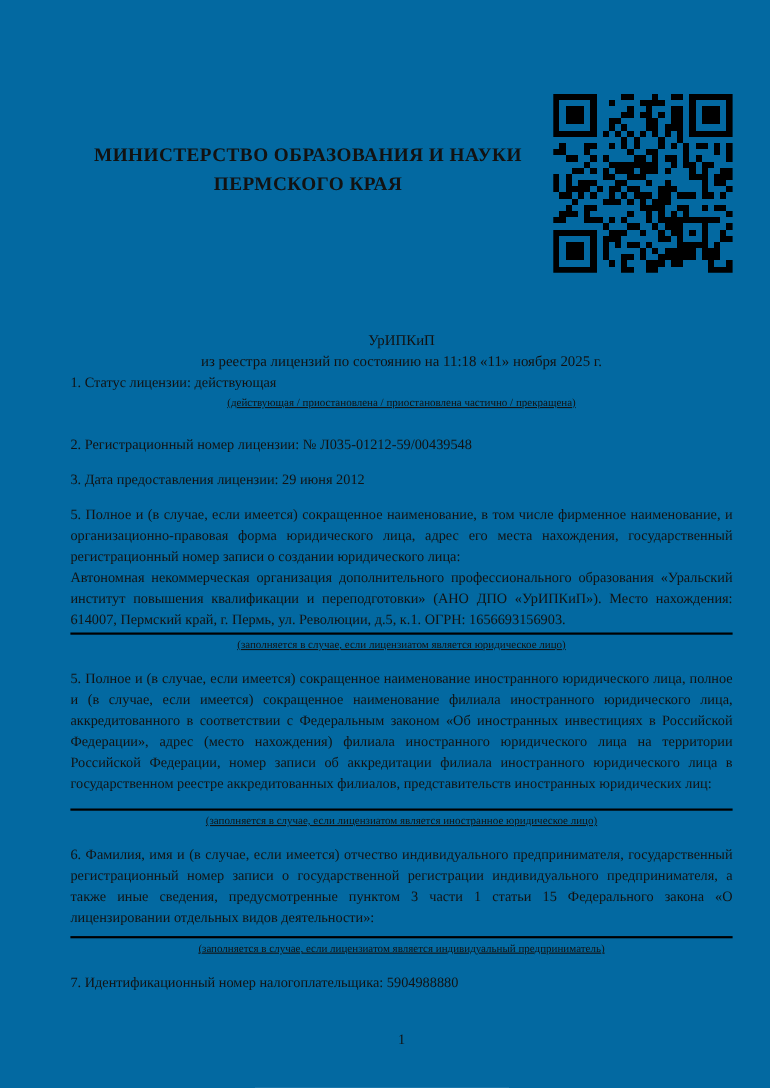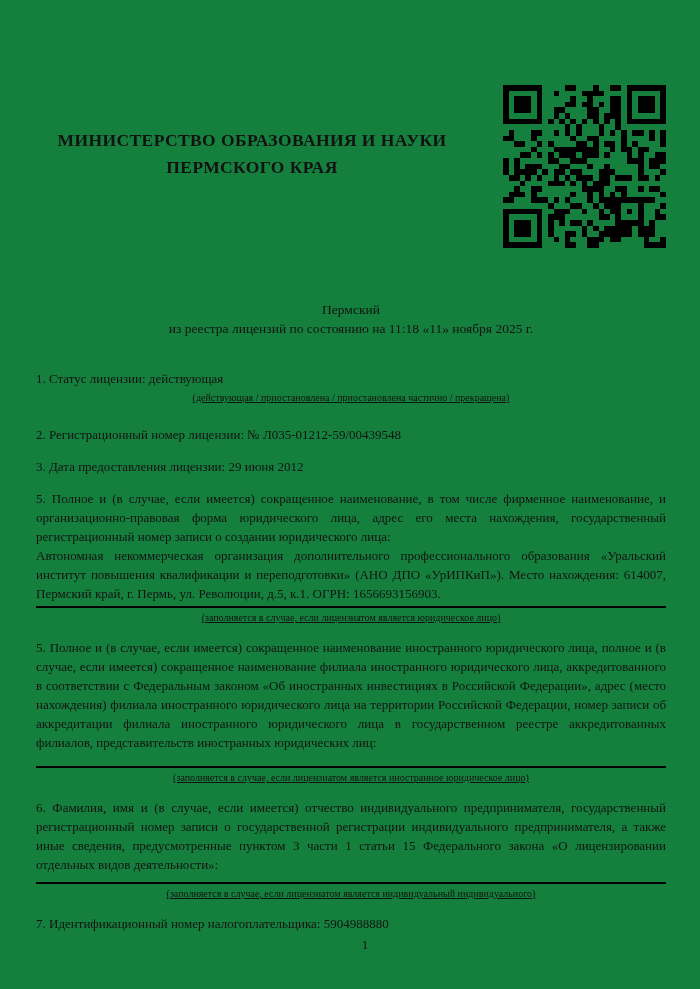--- a/index.html
+++ b/index.html
@@ -6,22 +6,22 @@
   body{
     width:700px;height:989px;
     font-family:"Liberation Serif","DejaVu Serif",serif;
     color:#121212;
     -webkit-font-smoothing:antialiased;
   }
   .page{
     position:relative;
     width:700px;height:989px;
     box-sizing:border-box;
-    padding:85px 34px 0 36px;
-    background:#15803d;
+    padding:85px 34px 0 64px;
+    background:#0369a1;
     overflow:hidden;
   }
   .header-row{
     display:flex;
     justify-content:space-between;
     align-items:flex-start;
   }
   .ministry-block{
     width:432px;
     text-align:center;
@@ -38,21 +38,21 @@
     margin-top:4px;
   }
   .qr-box{width:163px;height:163px;flex:0 0 auto;}
   .qr-box svg{display:block;}
   .title-block{
     margin-top:52px;
     text-align:center;
     font-size:13.5px;
     line-height:19px;
   }
-  .items{margin-top:31px;}
+  .items{}
   .item{margin-bottom:13px;}
   .item-1{margin-bottom:20px;}
   p.body{
     margin:0;
     font-size:13px;
     line-height:19px;
   }
   .just{text-align:justify;}
   .small-caption{
     margin:3px 0 0 0;
@@ -486,21 +486,21 @@
           <rect x="16" y="28" width="1" height="1"></rect>
           <rect x="25" y="28" width="1" height="1"></rect>
           <rect x="26" y="28" width="1" height="1"></rect>
           <rect x="27" y="28" width="1" height="1"></rect>
           <rect x="28" y="28" width="1" height="1"></rect>
         </svg>
       </div>
   </div>
 
   <div class="title-block">
-    <div>Пермский</div>
+    <div>УрИПКиП</div>
     <div>из реестра лицензий по состоянию на 11:18 «11» ноября 2025 г.</div>
   </div>
 
   <div class="items">
 
     <div class="item item-1">
       <p class="body">1. Статус лицензии: действующая</p>
       <p class="small-caption">(действующая / приостановлена / приостановлена частично / прекращена)</p>
     </div>
 
@@ -521,21 +521,21 @@
 
     <div class="item">
       <p class="body just">5. Полное и (в случае, если имеется) сокращенное наименование иностранного юридического лица, полное и (в случае, если имеется) сокращенное наименование филиала иностранного юридического лица, аккредитованного в соответствии с Федеральным законом «Об иностранных инвестициях в Российской Федерации», адрес (место нахождения) филиала иностранного юридического лица на территории Российской Федерации, номер записи об аккредитации филиала иностранного юридического лица в государственном реестре аккредитованных филиалов, представительств иностранных юридических лиц:</p>
       <div class="blank-fill-tall"></div>
       <p class="small-caption">(заполняется в случае, если лицензиатом является иностранное юридическое лицо)</p>
     </div>
 
     <div class="item">
       <p class="body just">6. Фамилия, имя и (в случае, если имеется) отчество индивидуального предпринимателя, государственный регистрационный номер записи о государственной регистрации индивидуального предпринимателя, а также иные сведения, предусмотренные пунктом 3 части 1 статьи 15 Федерального закона «О лицензировании отдельных видов деятельности»:</p>
       <div class="blank-fill-short"></div>
-      <p class="small-caption">(заполняется в случае, если лицензиатом является индивидуальный индивидуального)</p>
+      <p class="small-caption">(заполняется в случае, если лицензиатом является индивидуальный предприниматель)</p>
     </div>
 
     <div class="item">
       <p class="body">7. Идентификационный номер налогоплательщика: 5904988880</p>
     </div>
 
   </div>
 
   <div class="page-num">1</div>
 

